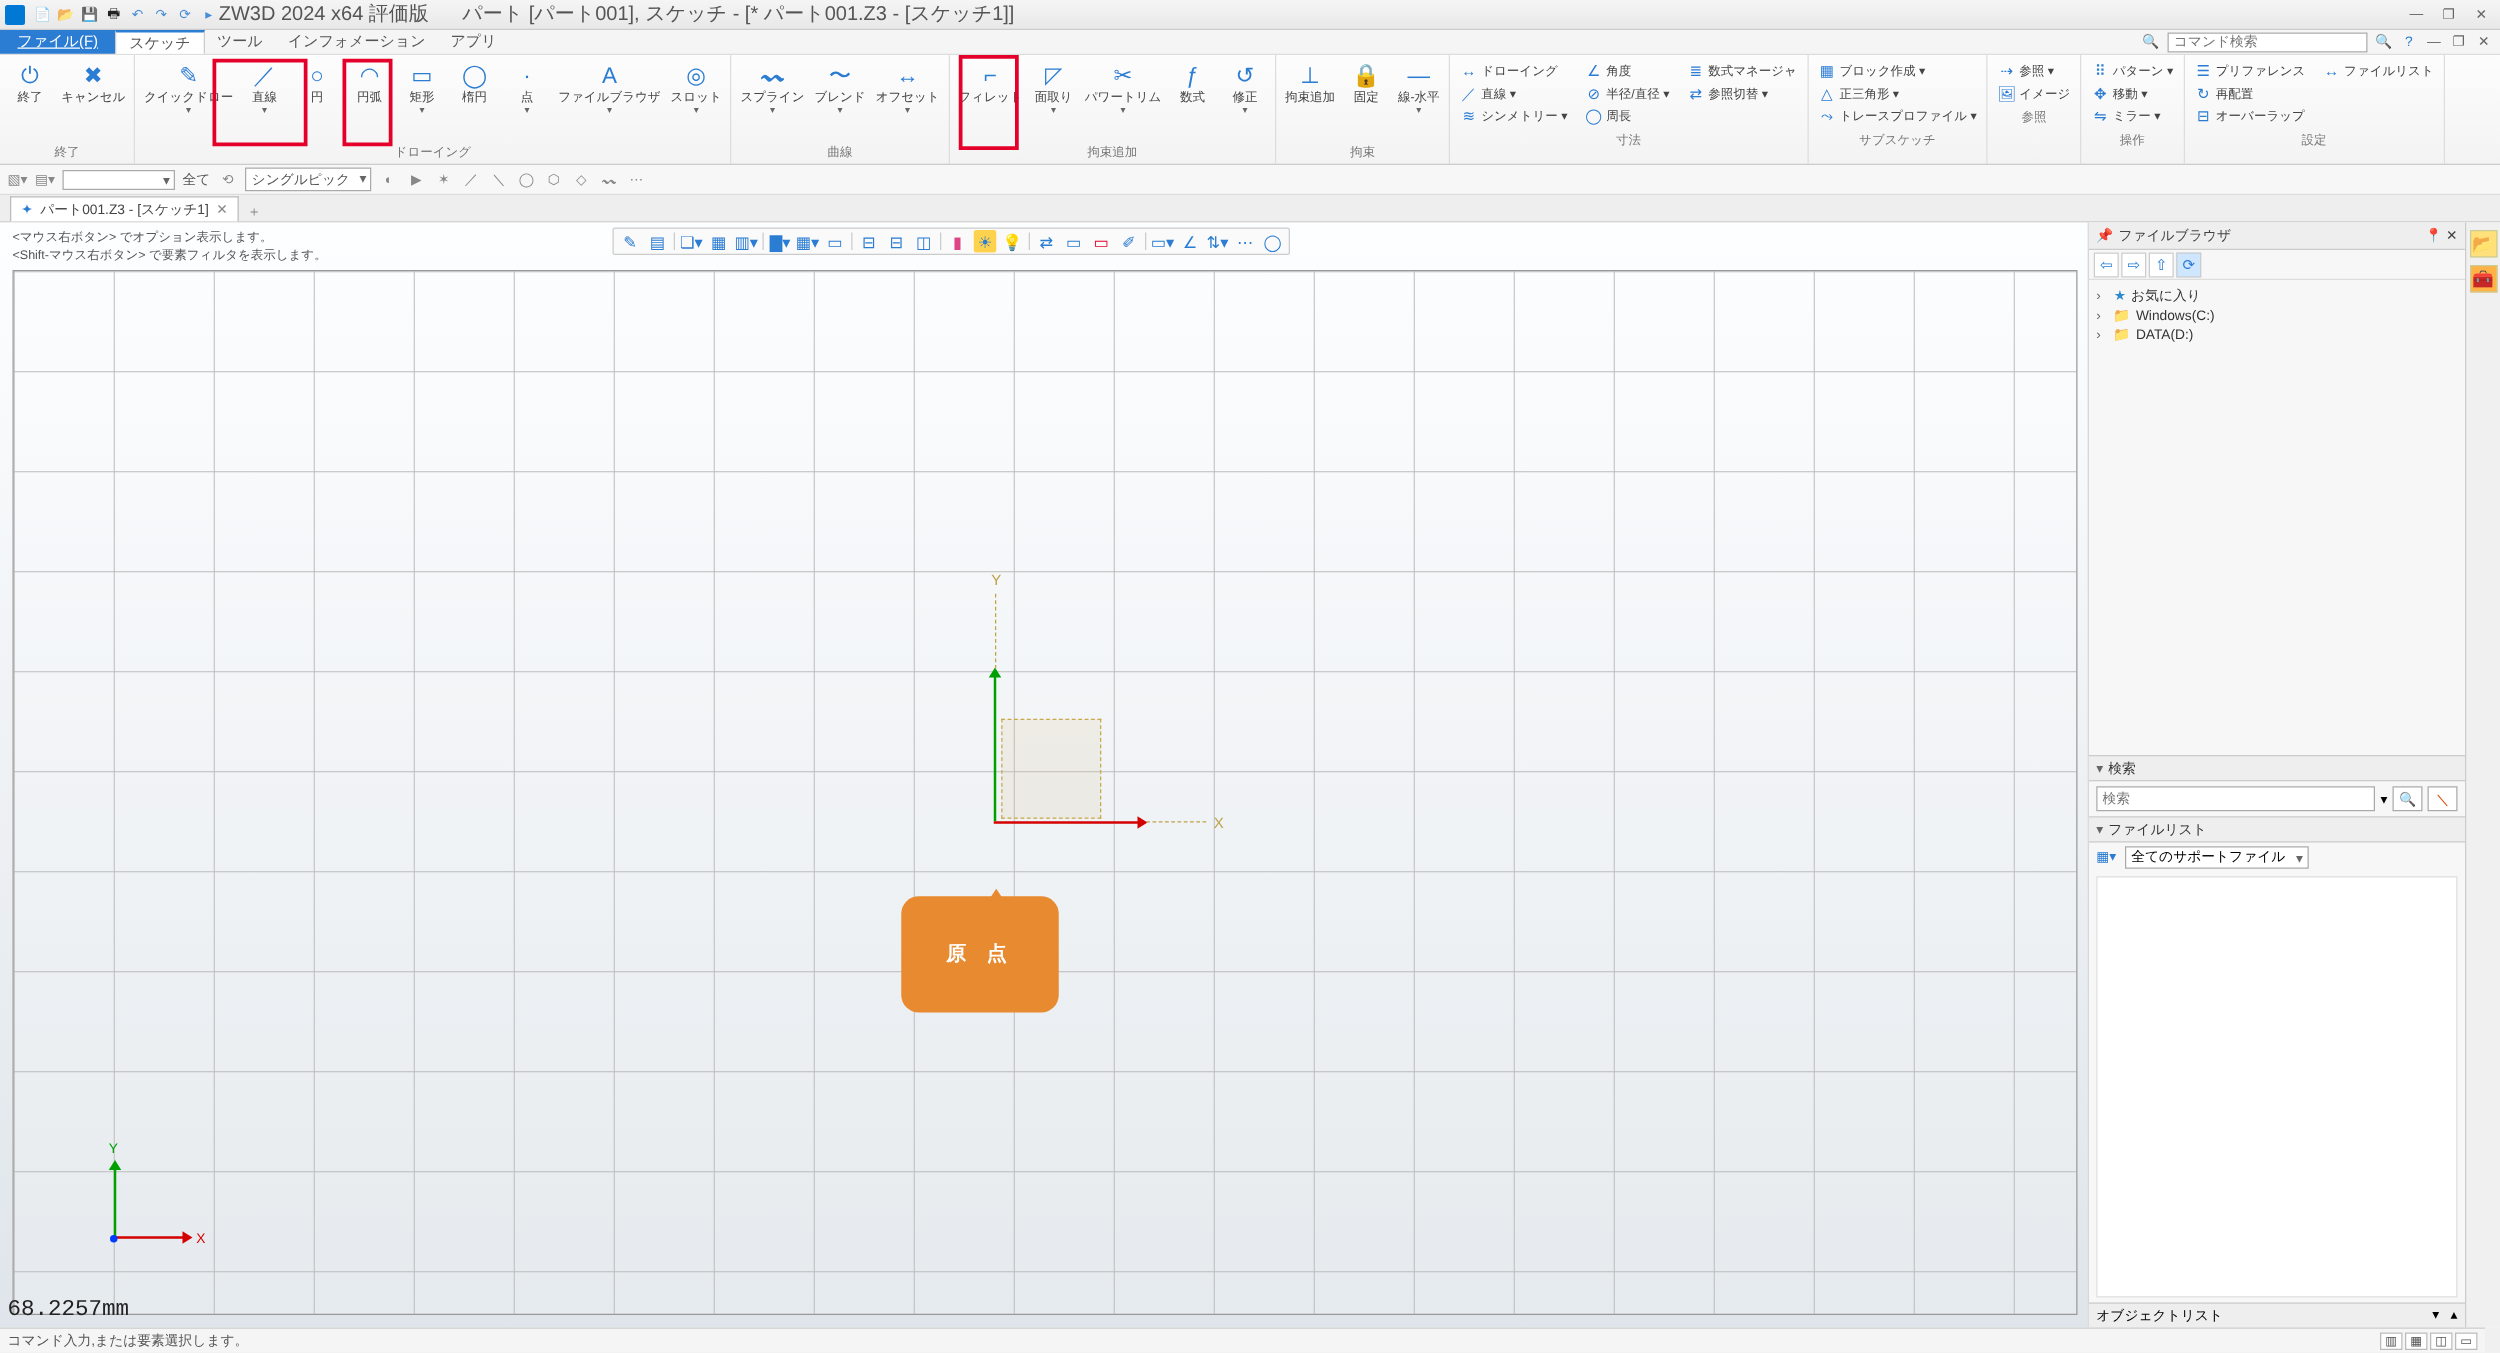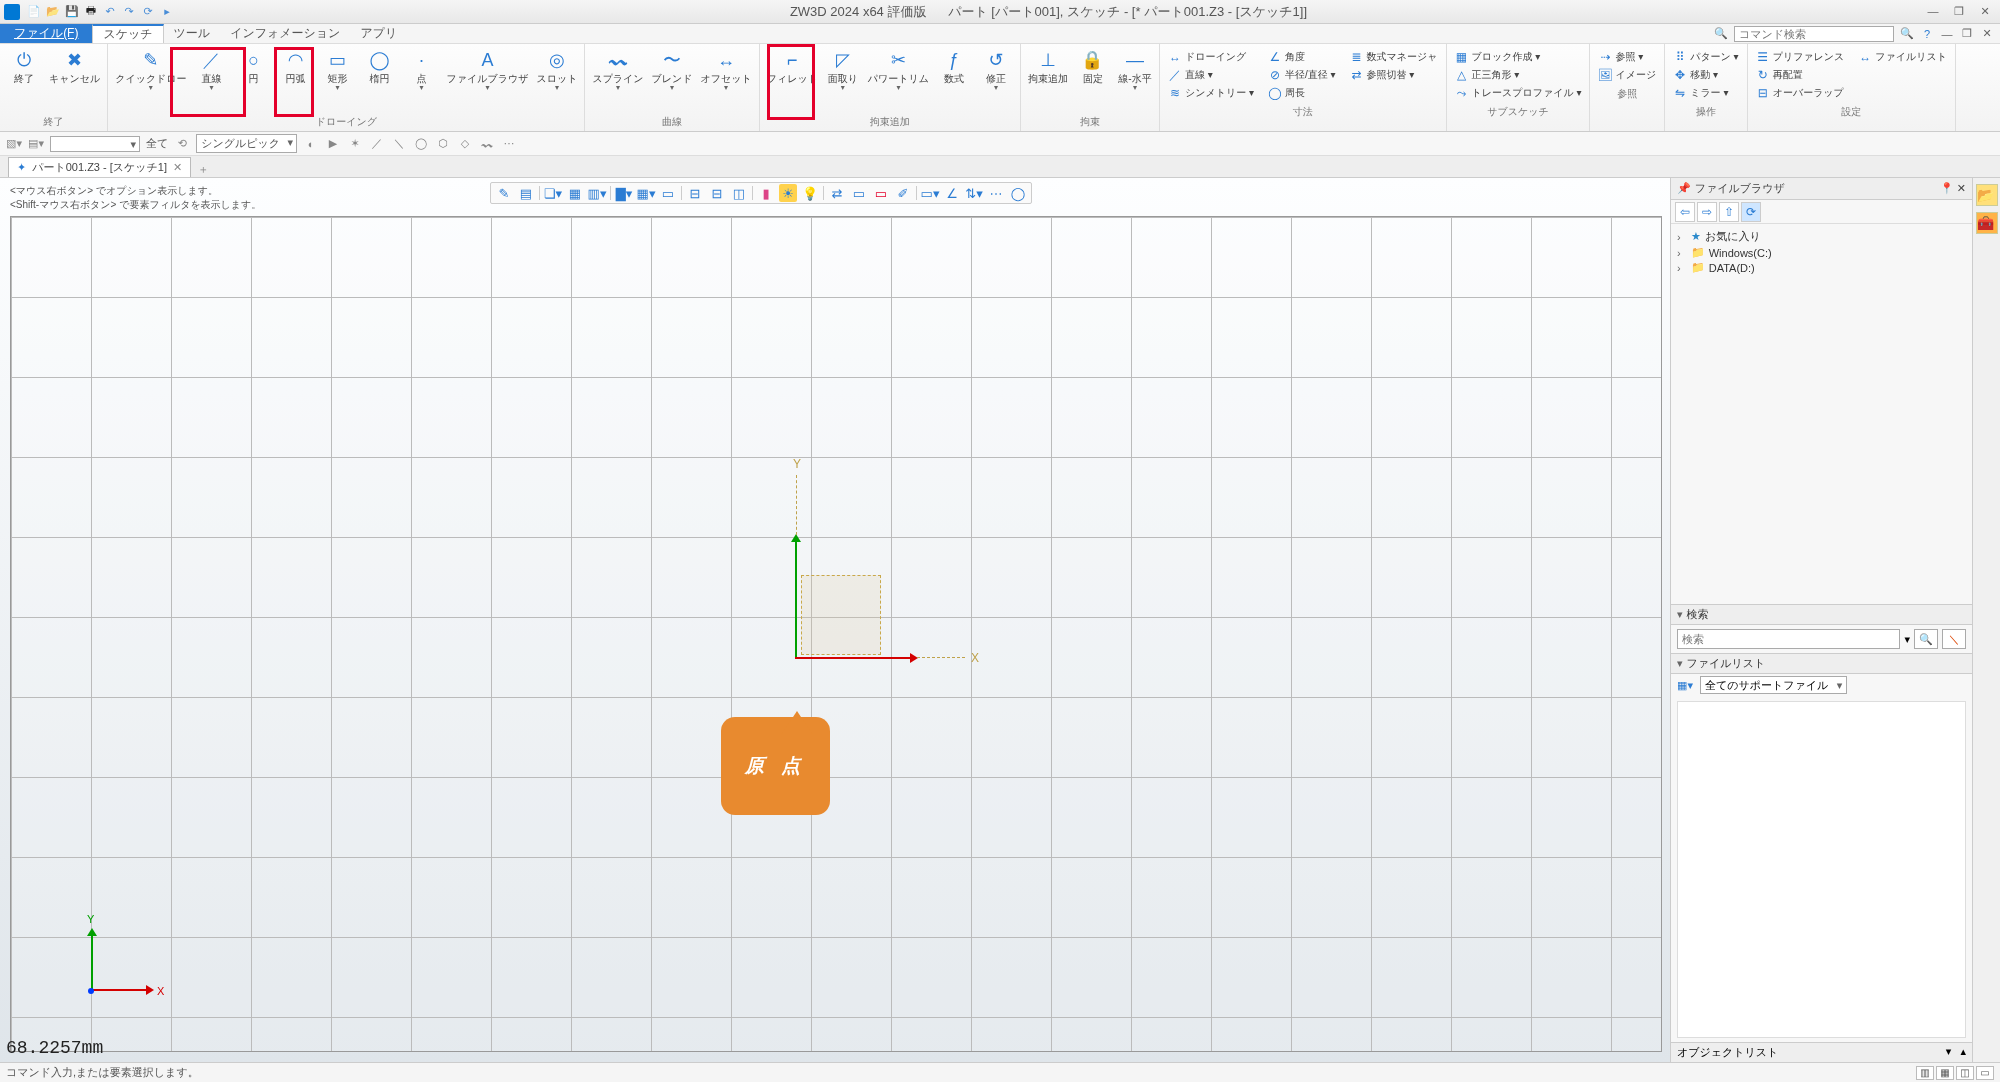--- a/index.html
+++ b/index.html
@@ -3,21 +3,21 @@
 <meta charset="utf-8">
 <style>
 * { margin: 0; padding: 0; box-sizing: border-box; font-family: "Meiryo UI", "MS PGothic", sans-serif; }
 body { width: 2000px; height: 1082px; background: #f0f0f0; overflow: hidden; font-size: 11px; position: relative; }
 
 
 .titlebar { height: 24px; background: linear-gradient(#f5f5f5,#e8e8e8); display: flex; align-items: center; padding: 0 4px; border-bottom: 1px solid #ccc; }
 .titlebar .icon { width: 16px; height: 16px; margin-right: 6px; background: #0078d4; border-radius: 2px; }
 .qat { display: flex; gap: 3px; align-items: center; }
 .qat-btn { width: 16px; height: 16px; display:flex; align-items:center; justify-content:center; opacity:.85; cursor:pointer; }
-.titlecenter { flex: 1; text-align: center; color: #555; font-size: 13px; }
+.titlecenter { flex: 1; color: #555; font-size: 16px; }
 .winctl { display: flex; gap: 4px; margin-left: auto; }
 .winctl span { width: 22px; text-align:center; color:#666; }
 
 
 .filetabrow { height: 20px; background:#f5f5f5; display:flex; align-items:stretch; border-bottom:1px solid #ddd;}
 .filetab { background:#2b7cd3; color:#fff; padding:2px 14px; font-size:12px; display:flex; align-items:center;text-decoration:underline; }
 .menutab { padding:2px 10px; color:#555; font-size:12px; display:flex; align-items:center; }
 .menutab.active { background:#fff; border-top:2px solid #2b7cd3;  border-left:1px solid #ccc; border-right:1px solid #ccc;}
 .menutab-right { margin-left:auto; display:flex; align-items:center; gap:6px; padding-right:6px;}
 .searchbox { width:160px; height:16px; border:1px solid #aaa; background:#fff; padding:0 4px; color:#999; font-size:11px;}
@@ -82,21 +82,21 @@
 .corner-triad .y { position:absolute; width:2px; height:60px; background:#00a000; bottom:0; left:0;}
 .corner-triad .y::after{content:"";position:absolute;top:-8px;left:-4px;border:5px solid transparent;border-bottom:8px solid #00a000;}
 .corner-triad .x { position:absolute; height:2px; width:60px; background:#d40000; bottom:0; left:0;}
 .corner-triad .x::after{content:"";position:absolute;right:-8px;top:-4px;border:5px solid transparent;border-left:8px solid #d40000;}
 .corner-triad .o {position:absolute;width:6px;height:6px;background:#003cff;bottom:-3px;left:-3px;border-radius:50%;}
 .corner-triad .lx{position:absolute;left:66px;bottom:-6px;color:#d40000;}
 .corner-triad .ly{position:absolute;left:-4px;top:-78px;color:#00a000;}
 .coord-readout { position:absolute; left:6px; bottom:4px; font-size:18px; color:#222;font-family:Liberation Mono, monospace;}
 
 
-.callout { position:absolute; background:#e88a2f; color:#fff; font-size:19px; font-weight:bold; letter-spacing:6px; padding:36px 24px; border-radius:14px; text-align:center;font-style:italic;}
+.callout { position:absolute; background:#e88a2f; color:#fff; font-size:16px; font-weight:bold; letter-spacing:6px; padding:36px 36px; border-radius:14px; text-align:center;}
 .callout .tail { position:absolute; top:-22px; left:60px; width:0;height:0; border:16px solid transparent; border-bottom:24px solid #e88a2f;}
 
 
 .rightpane { width:330px; background:#f7f7f7; border-left:1px solid #ccc; display:flex; flex-direction:row;}
 .rp-main { flex:1; display:flex; flex-direction:column;}
 .rp-title { height:22px; background:#eee; border-bottom:1px solid #ccc; display:flex; align-items:center; padding:0 6px; font-size:11px; color:#444;}
 .rp-title .pin{ margin-left:auto;}
 .rp-toolbar { height:24px; display:flex; align-items:center; gap:2px; padding:0 4px; border-bottom:1px solid #ddd;}
 .rp-toolbar .b { width:20px;height:20px; display:flex;align-items:center;justify-content:center; border:1px solid #ccc; background:#fff; font-size:12px; color:#2b7cd3;}
 .rp-toolbar .b.on { background:#cfe6ff;}
@@ -113,21 +113,21 @@
 .flist { padding:4px 6px;}
 .flist .combo2 { border:1px solid #aaa; background:#fff; padding:2px 18px 2px 4px; position:relative; font-size:11px;}
 .flist .combo2::after{content:"▾";position:absolute;right:4px;top:2px;color:#666;}
 .objlist { margin-top:auto; }
 .objlist .hdr { background:#eee;border-top:1px solid #ccc; padding:2px 6px; font-size:11px; display:flex;}
 .objlist .hdr .dd{margin-left:auto;}
 .rp-side { width:28px; background:#f0f0f0; border-left:1px solid #ccc; display:flex; flex-direction:column; gap:6px; padding-top:6px; align-items:center;}
 .rp-side .sb { width:22px;height:22px; background:#ffe07a; border:1px solid #cc9; display:flex;align-items:center;justify-content:center; font-size:14px;}
 
 
-.status { position:absolute; left:0;right:0;bottom:0;height:20px;background:#f5f5f5;border-top:1px solid #ccc;display:flex;align-items:center;padding:0 6px;font-size:11px;color:#555;}
+.status { position:absolute; left:0;right:12px;bottom:0;height:20px;background:#f5f5f5;border-top:1px solid #ccc;display:flex;align-items:center;padding:0 6px;font-size:11px;color:#555;}
 .status .r { margin-left:auto; display:flex; gap:2px;}
 .status .r span{width:18px;height:14px;border:1px solid #bbb;background:#fff;display:inline-flex;align-items:center;justify-content:center;font-size:10px;}
 </style>
 </head>
 <body>
 
 <div class="titlebar">
   <div class="icon"></div>
   <div class="qat">
     <span class="qat-btn">📄</span>

